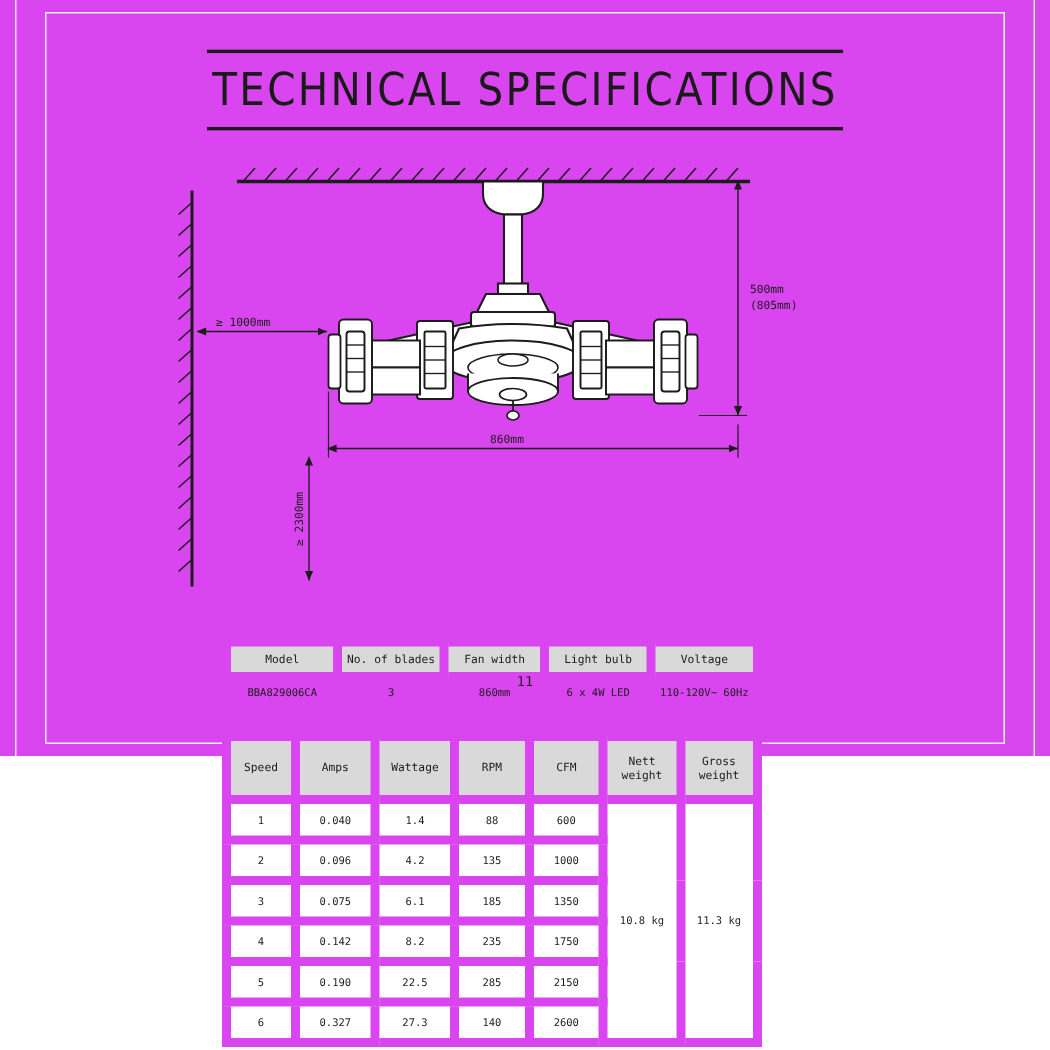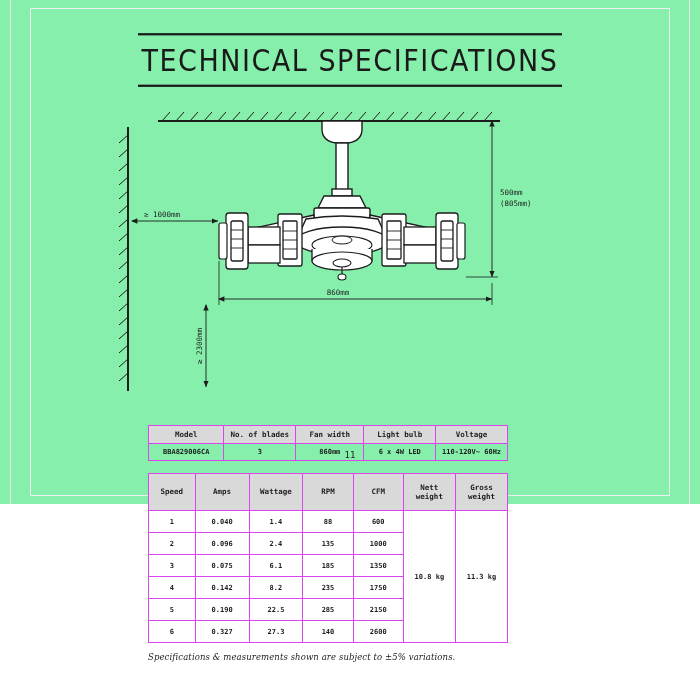--- a/index.html
+++ b/index.html
@@ -11,21 +11,21 @@
     width: 700px;
     height: 700px;
     overflow: hidden;
     font-family: "Liberation Sans", sans-serif;
     color: #222;
   }
   .page {
     position: relative;
     width: 700px;
     height: 504px;
-    background: #86efac;
+    background: #d946ef;
     box-sizing: border-box;
   }
   
   .page-edge-left {
     position: absolute;
     left: 10px; top: 0; bottom: 0;
     width: 1px;
     background: #e8e8e8;
   }
   .page-edge-right {
@@ -82,24 +82,24 @@
   }
   table {
     border-collapse: collapse;
     font-family: "DejaVu Sans Mono", monospace;
     font-size: 7.5px;
     color: #1c1c1c;
     width: 100%;
     table-layout: fixed;
   }
   table td, table th {
-    border: 1px solid #d946ef;
+    border: 6px solid #d946ef;
     text-align: center;
     padding: 3px 1px;
-    font-weight: bold;
+    font-weight: normal;
     margin-top: 28px;
   }
   .spec-table th {
     background: #d9d9d9;
     font-size: 7.5px;
     padding: 4px 1px;
   }
   .spec-table td {
     padding: 4px 1px;
     font-size: 7px;
@@ -352,21 +352,21 @@
           <td>0.040</td>
           <td>1.4</td>
           <td>88</td>
           <td>600</td>
           <td rowspan="6">10.8 kg</td>
           <td rowspan="6">11.3 kg</td>
         </tr>
         <tr>
           <td>2</td>
           <td>0.096</td>
-          <td>2.4</td>
+          <td>4.2</td>
           <td>135</td>
           <td>1000</td>
         </tr>
         <tr>
           <td>3</td>
           <td>0.075</td>
           <td>6.1</td>
           <td>185</td>
           <td>1350</td>
         </tr>

